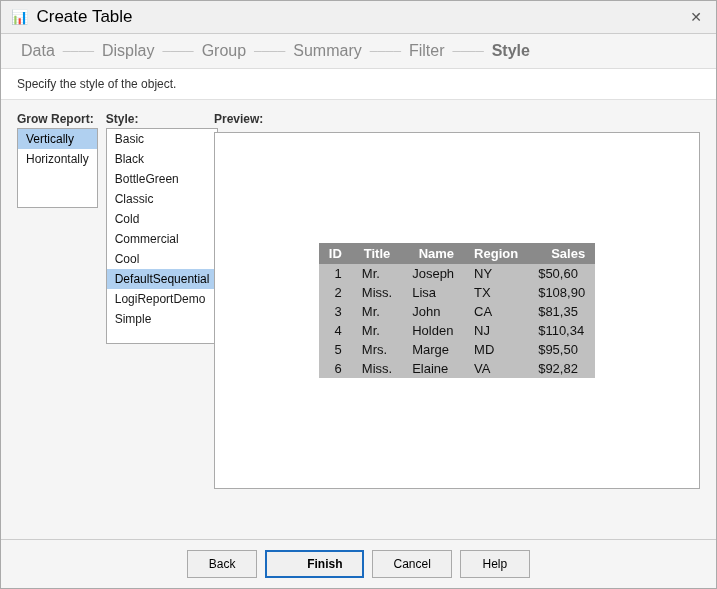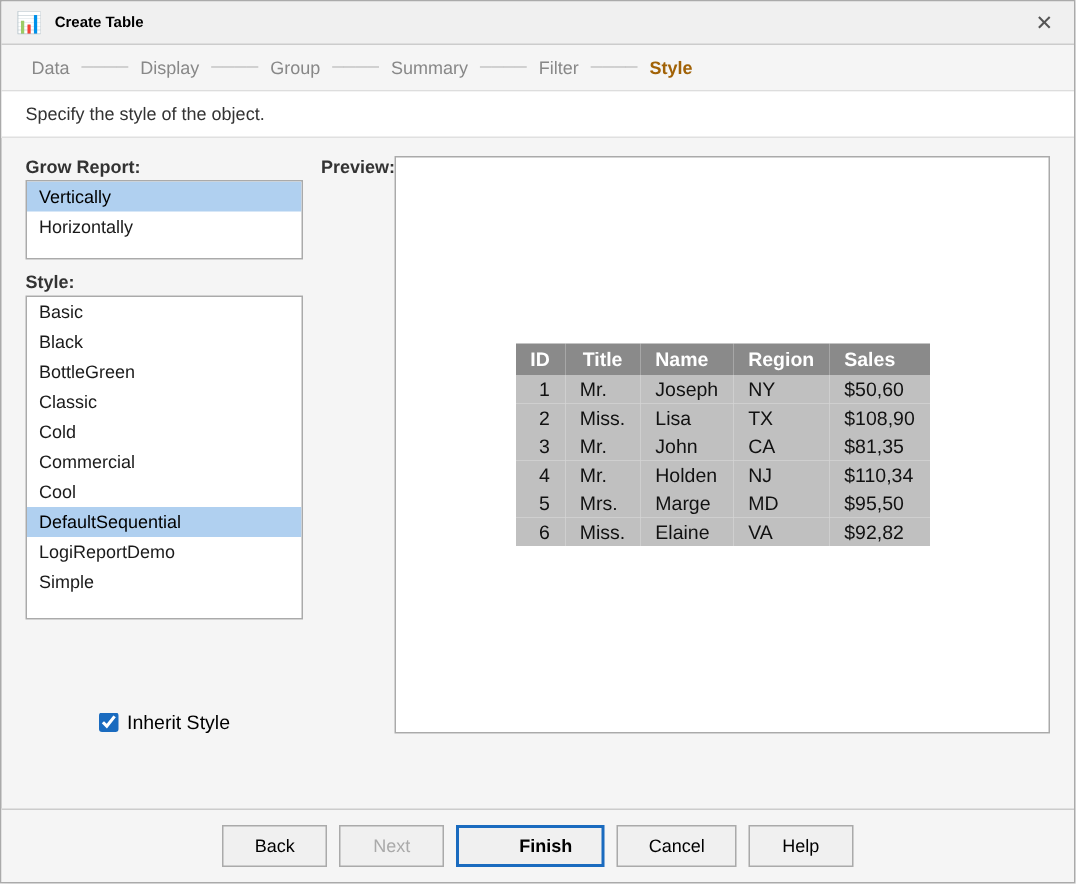--- a/index.html
+++ b/index.html
@@ -15,43 +15,43 @@
     }
     .title-bar {
       background: #f0f0f0;
       border-bottom: 1px solid #ccc;
       padding: 6px 10px;
       display: flex;
       align-items: center;
       gap: 8px;
     }
     .title-bar-icon { color: #5a7fa0; font-size: 14px; }
-    .title-bar-text { font-weight: bold; font-size: 10px; flex: 1; }
+    .title-bar-text { font-weight: normal; font-size: 17px; flex: 1; }
     .title-bar-close {
       cursor: pointer;
       font-size: 14px;
       color: #555;
       background: none;
       border: none;
       padding: 0 4px;
     }
     .wizard-tabs {
       display: flex;
       align-items: center;
       padding: 8px 16px;
       background: #f5f5f5;
       border-bottom: 1px solid #ddd;
       gap: 0;
     }
     .wizard-tab {
       color: #888;
-      font-size: 12px;
+      font-size: 16px;
       padding: 0 4px;
     }
-    .wizard-tab.active { color: #a16207; font-weight: bold; }
+    .wizard-tab.active { color: #737373; font-weight: bold; }
     .wizard-separator {
       color: #bbb;
       margin: 0 4px;
       font-size: 11px;
     }
     .subtitle {
       padding: 8px 16px;
       color: #333;
       font-size: 12px;
       border-bottom: 1px solid #e0e0e0;
@@ -60,56 +60,56 @@
     .content {
       display: flex;
       flex: 1;
       padding: 12px 16px;
       gap: 12px;
       overflow: hidden;
     }
     .left-panel {
       width: 185px;
       display: flex;
-      flex-direction: column;
+      flex-direction: row;
       gap: 8px;
     }
     .section-label {
       font-weight: bold;
       font-size: 12px;
       color: #333;
       margin-bottom: 2px;
     }
     .list-box {
       border: 1px solid #aaa;
       background: #fff;
       overflow-y: auto;
     }
     .list-item {
       padding: 3px 8px;
       cursor: pointer;
       font-size: 12px;
       color: #1a1a1a;
     }
     .list-item.selected { background: #b0d0f0; color: #000; }
-    .grow-list { height: 53px; }
+    .grow-list { height: 80px; }
     .style-list { height: 216px; }
     .inherit-row {
       display: flex;
       align-items: center;
       gap: 6px;
       margin-top: auto;
       padding-top: 8px;
       justify-content: center;
     }
     .inherit-row input[type=checkbox] { accent-color: #1a6bbf; }
     .right-panel {
       flex: 1;
       display: flex;
-      flex-direction: row;
+      flex-direction: column;
     }
     .preview-label {
       font-size: 12px;
       font-weight: bold;
       color: #333;
       margin-bottom: 6px;
     }
     .preview-box {
       flex: 1;
       border: 1px solid #aaa;
@@ -119,21 +119,21 @@
       justify-content: center;
     }
     .preview-table {
       border-collapse: collapse;
       font-size: 11px;
     }
     .preview-table th {
       background: #8a8a8a;
       color: #fff;
       padding: 3px 10px;
-      text-align: left;
+      text-align: right;
       border: none;
     }
     .preview-table th:first-child { text-align: left; }
     .preview-table td {
       background: #c0c0c0;
       padding: 2px 10px;
       text-align: left;
       border: none;
       color: #111;
     }
@@ -279,18 +279,17 @@
                 <td>$92,82</td>
               </tr>
             </tbody>
         </table>
       </div>
     </div>
   </div>
 
   <div class="footer">
     <button>Back</button>
-    <button disabled="">Next</button>
     <button class="primary">Finish</button>
     <button>Cancel</button>
     <button>Help</button>
   </div>
 </div>
 
 </body></html>

